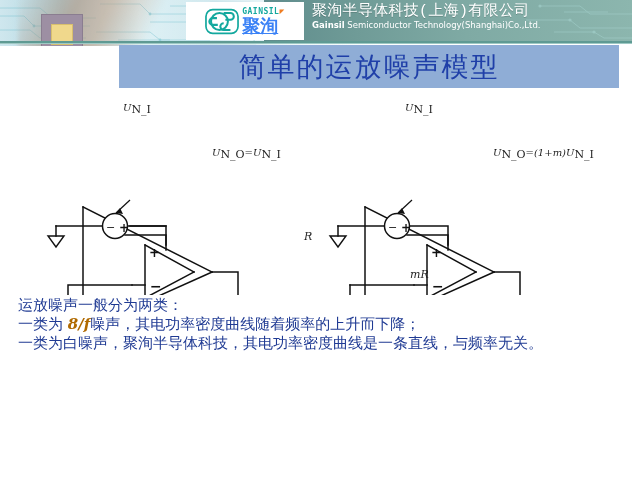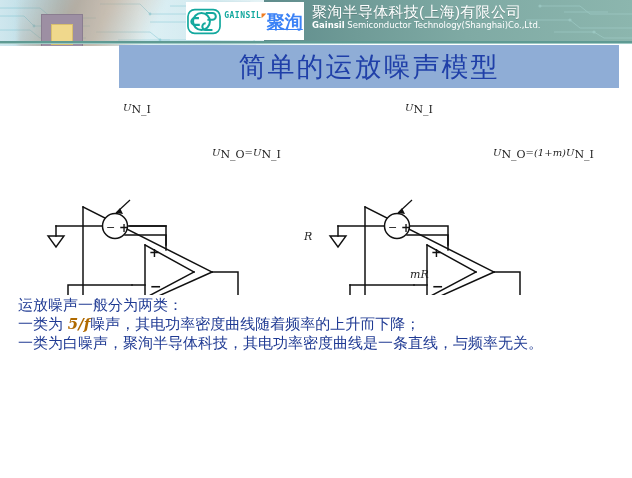--- a/index.html
+++ b/index.html
@@ -40,36 +40,36 @@
     background:linear-gradient(90deg,#5f8c8c 0%,#6f9b97 25%,#7faaa4 55%,#8cb6ae 100%);
   }
   .hdr-band-traces{position:absolute;left:264px;top:0;width:368px;height:41px;opacity:.6;}
   .hdr-logobox{
     position:absolute;left:186px;top:2px;width:118px;height:38px;
     background:#ffffff;display:flex;align-items:center;justify-content:center;
   }
   .logo-mark{
     width:34px;height:27px;margin-right:3px;flex:0 0 auto;
   }
-  .logo-txt{display:flex;flex-direction:row;line-height:1;}
+  .logo-txt{display:flex;flex-direction:column;line-height:1;}
   .logo-en{
     font-size:8px;font-weight:bold;letter-spacing:.5px;color:#13a89e;
     font-family:"DejaVu Sans Mono",monospace;
   }
   .logo-en .tick{color:#ef7d22;}
   .logo-cn{
     font-size:18px;font-weight:bold;color:#3b82f6;letter-spacing:0px;
     font-family:"DejaVu Sans","Liberation Sans",sans-serif;
     margin-top:1px;
     text-decoration:underline;
   }
   .hdr-company{position:absolute;left:312px;top:3px;width:300px;color:#ffffff;}
   .hdr-company .cn{
     font-size:15px;line-height:17px;letter-spacing:.3px;
-    font-family:Liberation Sans, sans-serif;
+    font-family:Liberation Mono, monospace;
     text-shadow:0 1px 0 rgba(0,0,0,.18);
   }
   .hdr-company .en{
     font-size:8.5px;line-height:11px;font-weight:normal;letter-spacing:0px;
     font-family:"DejaVu Sans","Liberation Sans",sans-serif;
   }
   .hdr-underline{position:absolute;left:0;top:41px;width:632px;height:2px;background:#5f9a93;}
   .hdr-underline2{position:absolute;left:0;top:43px;width:632px;height:1px;background:#9ec9c4;}
 
   
@@ -293,21 +293,21 @@
     <div class="lbl" style="left:304px;top:140px;font-size:11px;">
       <i>R</i>
     </div>
     <div class="lbl" style="left:410px;top:140px;font-size:11px;margin-top:38px;">
       <i>m</i><i>R</i>
     </div>
   </div>
 
   <div class="body-text">
     <div>运放噪声一般分为两类：</div>
-    <div><span>一类为 </span><span class="em-1f">5/f</span><span>噪声，其电功率密度曲线随着频率的上升而下降；</span></div>
+    <div><span>一类为 </span><span class="em-1f">8/f</span><span>噪声，其电功率密度曲线随着频率的上升而下降；</span></div>
     <div>一类为白噪声，聚洵半导体科技，其电功率密度曲线是一条直线，与频率无关。</div>
   </div>
 
   <div class="footer">
     
     
     
     
     
   </div>

